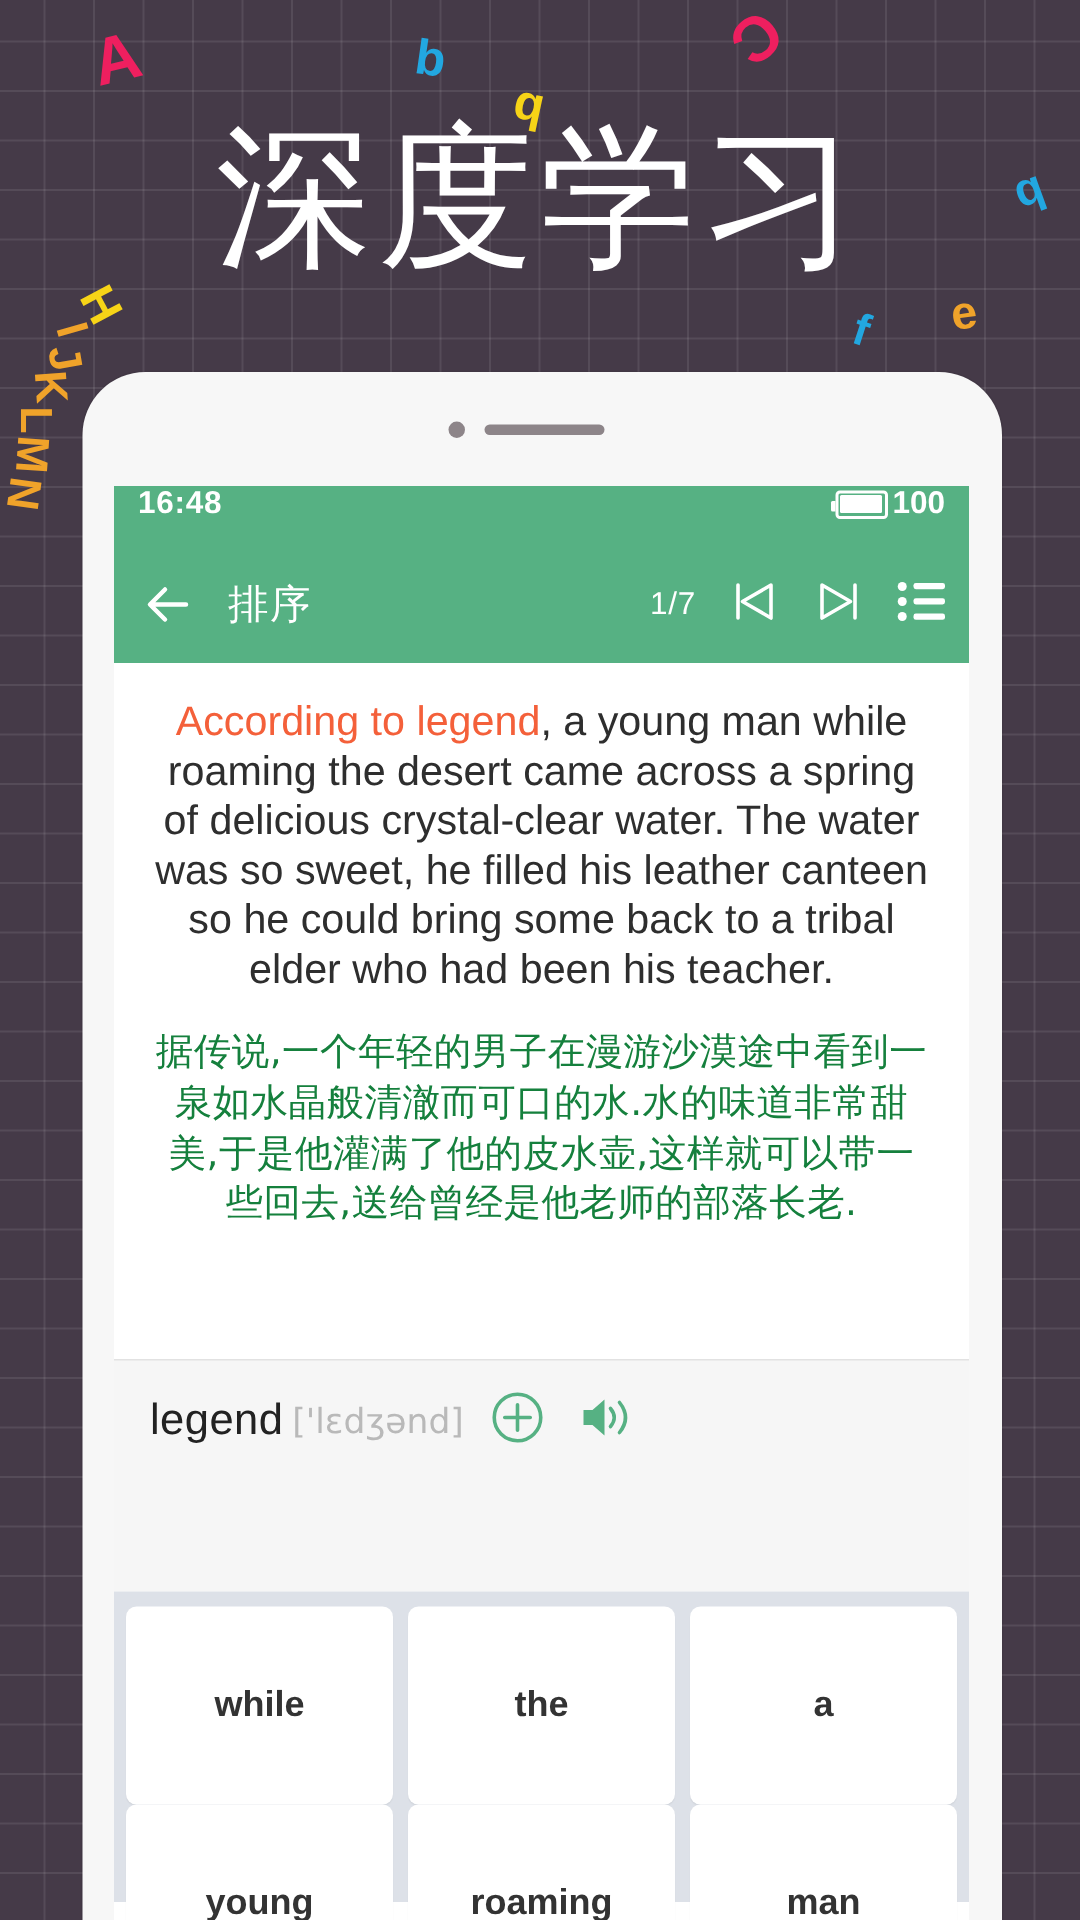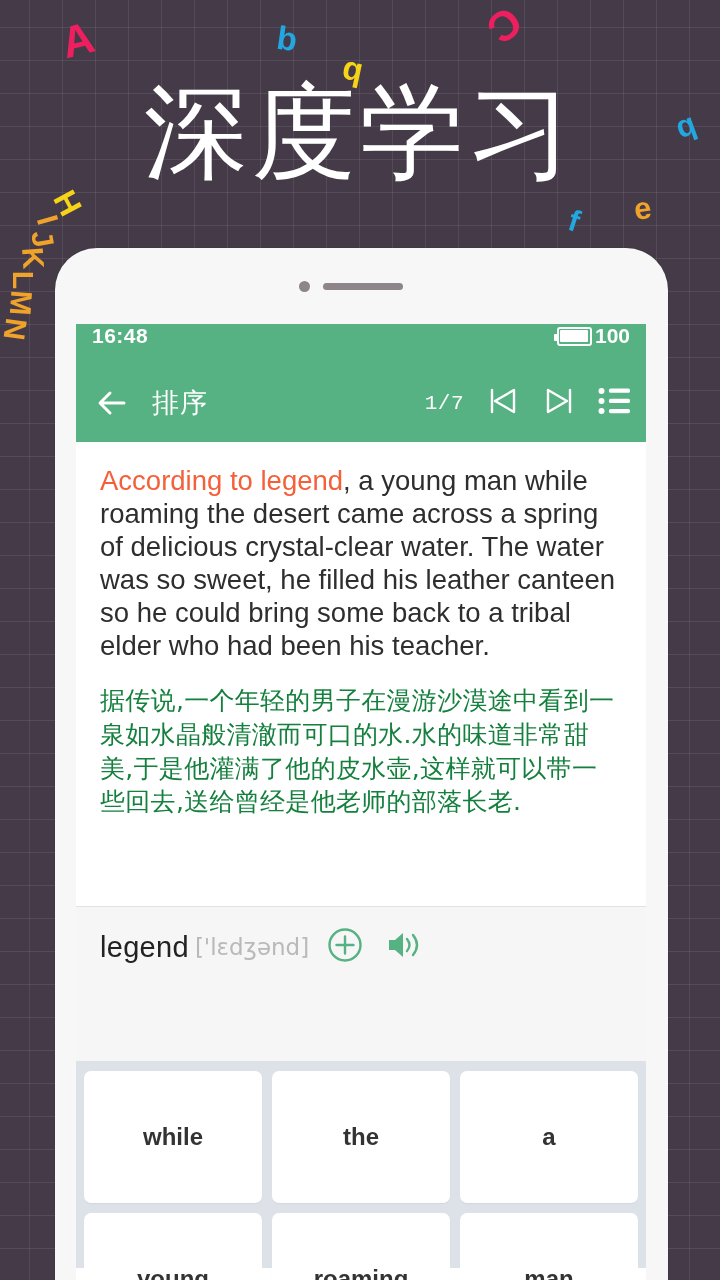--- a/index.html
+++ b/index.html
@@ -106,30 +106,31 @@
     padding:0 16px 0 18px;
     color:#ffffff;
   }
   #back-arrow{ width:36px; height:32px; flex:none; }
   #app-title{
     font-size:27px; margin-left:22px;
     font-family:"DejaVu Sans", sans-serif;
     letter-spacing:1px;
   }
   #page-counter{
-    margin-left:auto; font-size:21px; letter-spacing:.5px;font-family:Liberation Mono, monospace;
+    margin-left:auto; font-size:21px; letter-spacing:.5px;
   }
   .bar-icon{ flex:none; margin-left:22px; }
 
   
   #reading-area{
     height:464px;
     background:#ffffff;
     padding:22px 24px 0 24px;
     overflow:hidden;
+    text-align:center;
   }
   #passage-en{
     font-size:27.5px;
     line-height:1.2;
     color:#2e2e2e;
     font-family:"Liberation Sans", sans-serif;
   }
   #passage-en .hl{ color:#f4603a; }
   #passage-zh{
     margin-top:22px;
@@ -163,21 +164,21 @@
     font-family:"DejaVu Sans", sans-serif;
   }
 
   
   #tile-tray{
     background:#dde1e8;
     padding:10px 8px;
     height:207px;
   }
   .tile-row{
-    display:flex; gap:10px; margin-bottom:10px;
+    display:flex; gap:10px; 
   }
   .tile{
     flex:1;
     height:132px;
     background:#ffffff;
     border-radius:7px;
     display:flex; align-items:center; justify-content:center;
     font-size:24px; color:#333;
     font-weight:bold;
     box-shadow:0 1px 1px rgba(0,0,0,.05);

